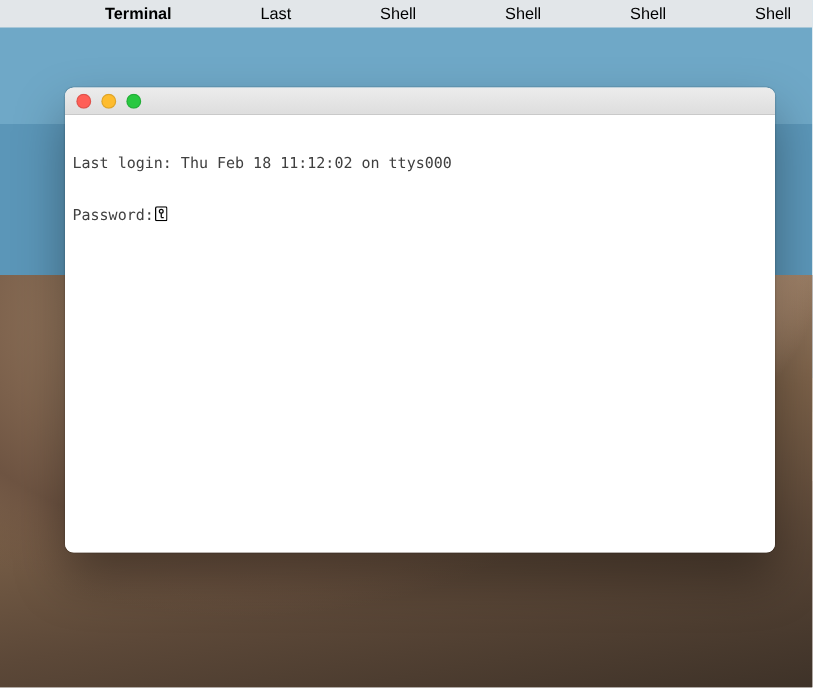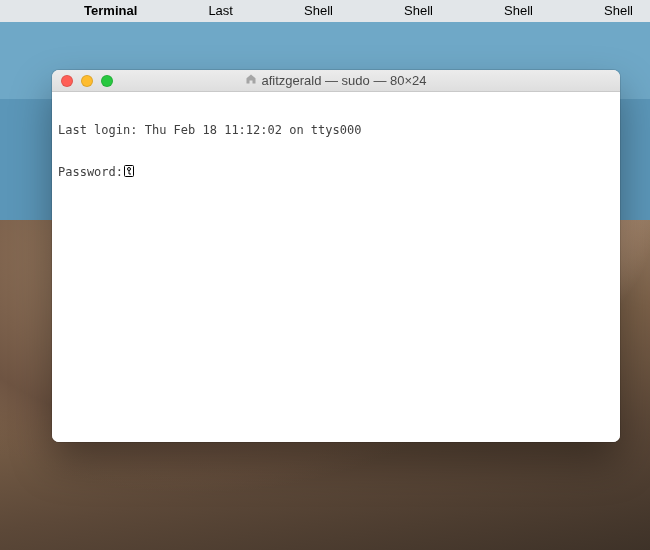--- a/index.html
+++ b/index.html
@@ -148,28 +148,20 @@
   <span class="menu-item">Shell</span>
 </div>
 
 <div class="terminal-window">
   <div class="titlebar">
     <div class="traffic-lights">
       <div class="traffic-light tl-close"></div>
       <div class="traffic-light tl-min"></div>
       <div class="traffic-light tl-max"></div>
     </div>
-    <div class="title-text">
-      <span class="home-icon">
-        <svg width="12" height="12" viewBox="0 0 16 16" fill="#7a7a7a">
-          <path d="M8 2 L14 7 L14 14 L10 14 L10 10 L6 10 L6 14 L2 14 L2 7 Z"></path>
-        </svg>
-      </span>
-      <span>afitzgerald — sudo — 80×24</span>
-    </div>
   </div>
   <div class="terminal-body">
     <div class="terminal-line"><span>Last login: Thu Feb 18 11:12:02 on ttys000</span></div>
     <div class="terminal-line"><span>Password:</span><span class="key-icon"><svg width="10" height="12" viewBox="0 0 10 12">
             <rect x="0.5" y="0.5" width="9" height="11" rx="1" fill="none" stroke="#000" stroke-width="1"></rect>
             <circle cx="5" cy="4" r="1.5" fill="none" stroke="#000" stroke-width="1"></circle>
             <line x1="5" y1="5.5" x2="5" y2="9" stroke="#000" stroke-width="1"></line>
             <line x1="5" y1="9" x2="7" y2="9" stroke="#000" stroke-width="1"></line>
           </svg></span></div>
   </div>

